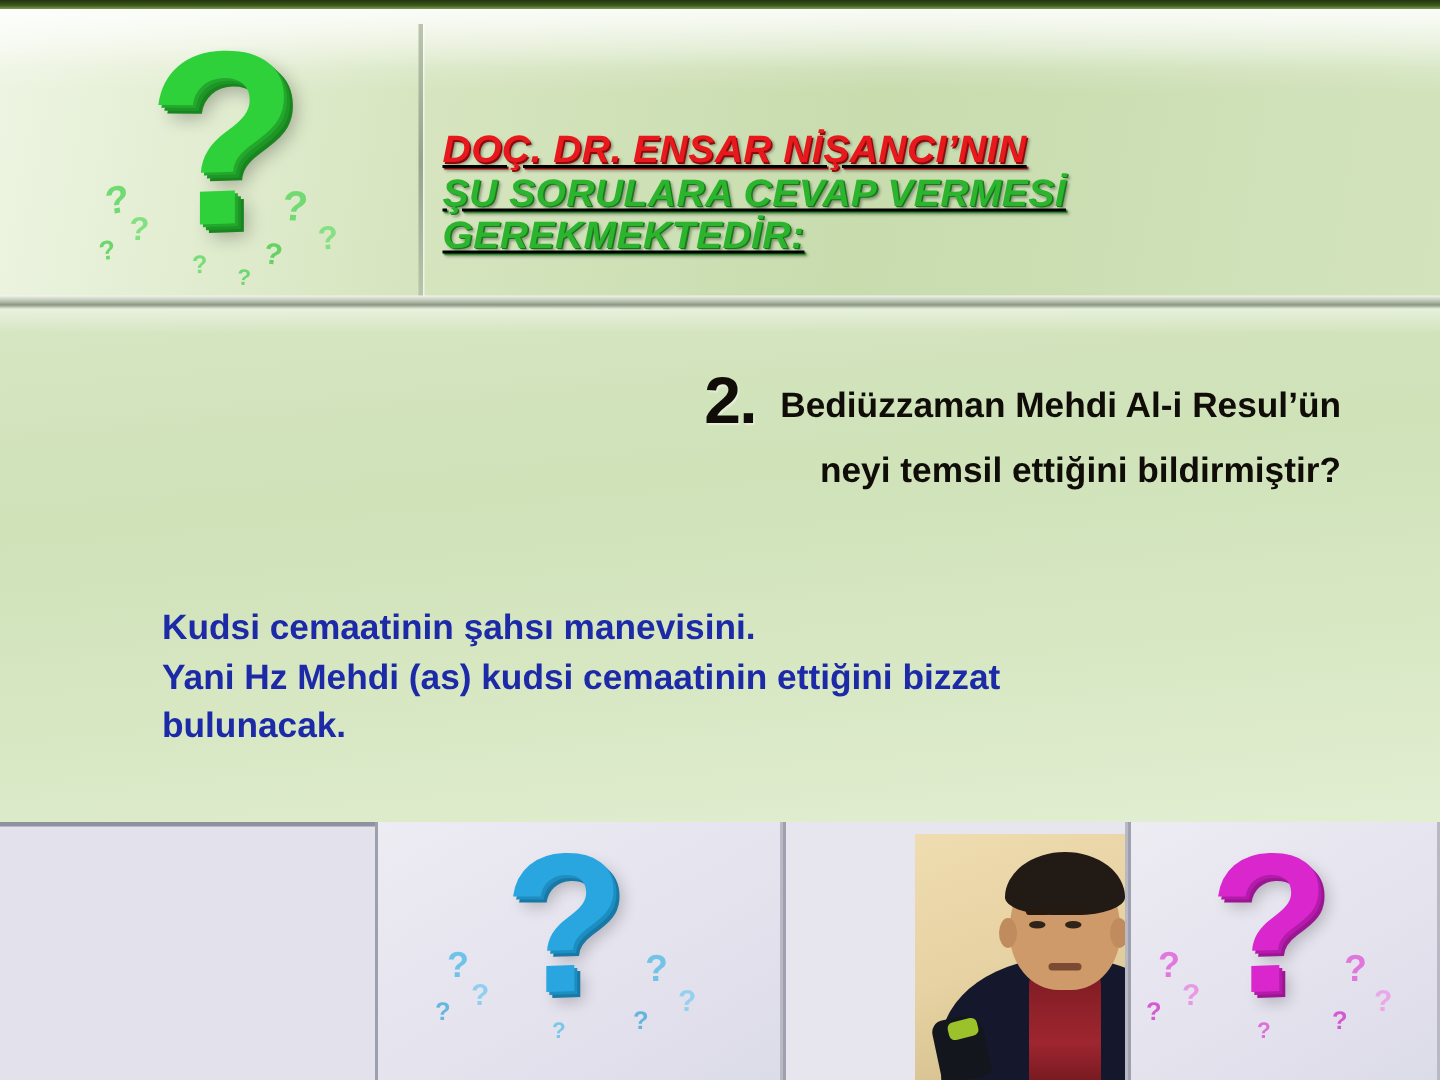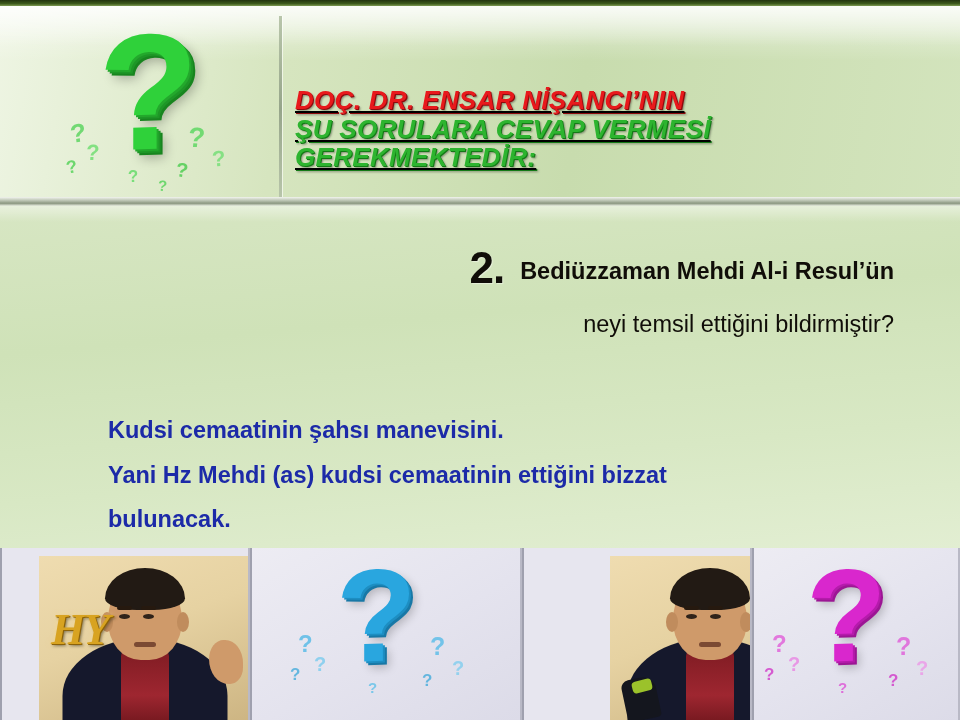--- a/index.html
+++ b/index.html
@@ -141,36 +141,36 @@
     text-shadow: 1px 1px 1px rgba(255,255,255,0.45);
   }
   .q-text {
     font-size: 23.5px;
     font-weight: bold;
     padding-left: 16px;
   }
   .q-line2 {
     color: #100d08;
     font-size: 23.5px;
-    font-weight: normal;
-    margin-top: 21px;
+    font-weight: bold;
+    margin-top: 10px;
     margin-left: 0px;
     white-space: nowrap;
   }
 
   .answer-block {
     position: absolute;
     left: 108px; top: 196px;
     width: 800px;
     color: #1c2aa8;
     font-size: 23.5px;
     font-weight: bold;
     line-height: 1.39;
   }
-  .answer-line { white-space: nowrap; margin-top: 12px; }
+  .answer-line { white-space: nowrap; }
 
   
   .bottom-strip {
     position: absolute;
     left: 0; top: 548px;
     width: 960px; height: 172px;
     background: #e3e2ec;
   }
   .panel {
     position: absolute;
@@ -394,39 +394,20 @@
       <div class="answer-line">Kudsi cemaatinin şahsı manevisini.</div>
       <div class="answer-line">Yani Hz Mehdi (as) kudsi cemaatinin ettiğini bizzat</div>
       <div class="answer-line">bulunacak.</div>
     </div>
 
   </div>
 
   <div class="bottom-strip">
     <div class="panel-sep-top"></div>
 
-    <div class="panel" id="panel-1">
-      <div class="video" id="video-left">
-        <div class="vid-bg"></div>
-        <div class="person-suit"></div>
-        <div class="person-shirt"></div>
-        <div class="person-neck"></div>
-        <div class="person-head"></div>
-        <div class="person-hair"></div>
-        <div class="person-ear" style="left:62px;"></div>
-        <div class="person-ear" style="right:62px;"></div>
-        <div class="person-brow" style="left:78px;"></div>
-        <div class="person-brow" style="left:102px;"></div>
-        <div class="person-eye" style="left:80px;"></div>
-        <div class="person-eye" style="left:104px;"></div>
-        <div class="person-mouth"></div>
-        <div class="person-hand"></div>
-        <div class="hy-logo">HY</div>
-      </div>
-    </div>
 
     <div class="panel" id="panel-2">
       <div class="qpanel" id="qm-blue">
         <span class="qp-main">?</span>
         <div class="mini-cluster">
           <span class="mini" style="left:46px;  top:84px;  font-size:24px; color:#3fb4e6;">?</span>
           <span class="mini" style="left:62px;  top:106px; font-size:20px; color:#6cc8ee;">?</span>
           <span class="mini" style="left:38px;  top:118px; font-size:17px; color:#2fa4d9;">?</span>
           <span class="mini" style="left:178px; top:86px;  font-size:25px; color:#45b7e8;">?</span>
           <span class="mini" style="left:200px; top:110px; font-size:20px; color:#74cbef;">?</span>

